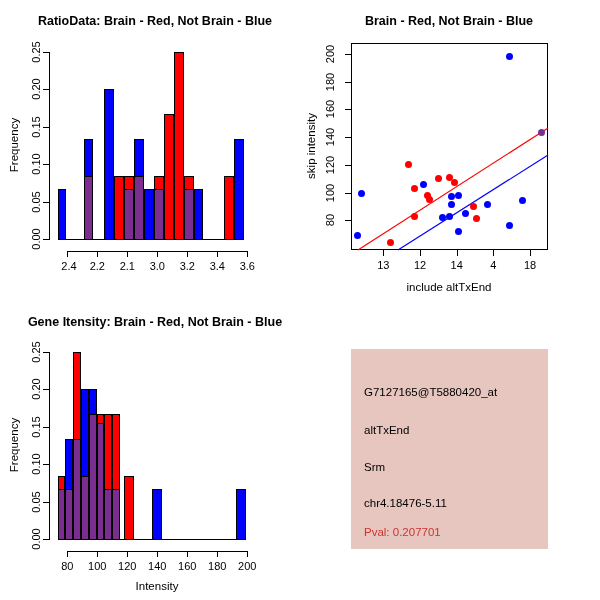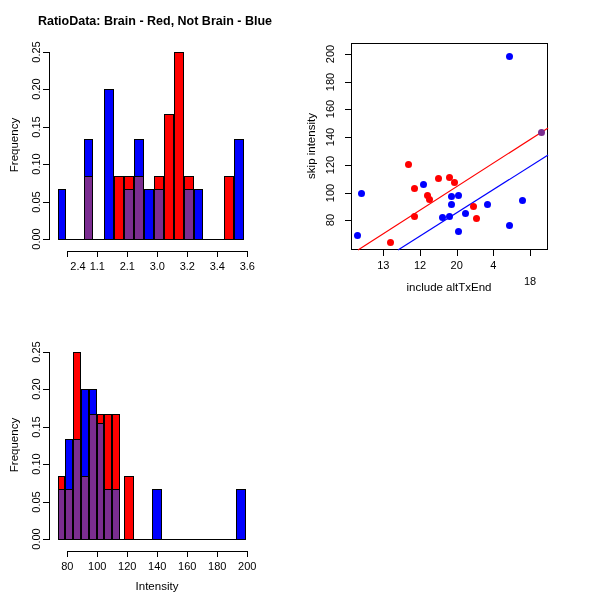--- a/index.html
+++ b/index.html
@@ -24,45 +24,47 @@
   .il1{top:37px}.il2{top:75px}.il3{top:112px}.il4{top:148px}.il5{top:177px}
 </style>
 </head>
 <body>
 
 <div class="canvas">
 
   <div class="ctitle t-tl">RatioData: Brain - Red, Not Brain - Blue</div>
   <div class="alabel vrot ylab-tl">Frequency</div>
 
+  <div class="ctitle t-tr">Brain - Red, Not Brain - Blue</div>
   <div class="alabel vrot ylab-tr">skip intensity</div>
   <div class="alabel xlab-tr">include altTxEnd</div>
 
+  <div class="ctitle t-bl">Gene Itensity: Brain - Red, Not Brain - Blue</div>
   <div class="alabel vrot ylab-bl">Frequency</div>
   <div class="alabel xlab-bl">Intensity</div>
 
   <div id="plots">
       <div style="position: absolute; left: 49px; top: 51.7px; width: 1px; height: 188.6px; background: rgb(0, 0, 0);"></div>
       <div style="position: absolute; left: 43px; top: 239.3px; width: 6px; height: 1px; background: rgb(0, 0, 0);"></div>
       <div class="vlabel" style="position: absolute; left: 36px; top: 239.3px;">0.00</div>
       <div style="position: absolute; left: 43px; top: 201.78px; width: 6px; height: 1px; background: rgb(0, 0, 0);"></div>
       <div class="vlabel" style="position: absolute; left: 36px; top: 201.78px;">0.05</div>
       <div style="position: absolute; left: 43px; top: 164.26px; width: 6px; height: 1px; background: rgb(0, 0, 0);"></div>
       <div class="vlabel" style="position: absolute; left: 36px; top: 164.26px;">0.10</div>
       <div style="position: absolute; left: 43px; top: 126.74px; width: 6px; height: 1px; background: rgb(0, 0, 0);"></div>
       <div class="vlabel" style="position: absolute; left: 36px; top: 126.74px;">0.15</div>
       <div style="position: absolute; left: 43px; top: 89.22px; width: 6px; height: 1px; background: rgb(0, 0, 0);"></div>
       <div class="vlabel" style="position: absolute; left: 36px; top: 89.22px;">0.20</div>
       <div style="position: absolute; left: 43px; top: 51.7px; width: 6px; height: 1px; background: rgb(0, 0, 0);"></div>
       <div class="vlabel" style="position: absolute; left: 36px; top: 51.7px;">0.25</div>
       <div style="position: absolute; left: 67.3px; top: 251px; width: 181px; height: 1px; background: rgb(0, 0, 0);"></div>
       <div style="position: absolute; left: 67.3px; top: 251px; width: 1px; height: 6px; background: rgb(0, 0, 0);"></div>
-      <div class="hlabel" style="position: absolute; left: 78px; top: 266px;">2.4</div>
+      <div class="hlabel" style="position: absolute; left: 69px; top: 266px;">2.4</div>
       <div style="position: absolute; left: 97.3px; top: 251px; width: 1px; height: 6px; background: rgb(0, 0, 0);"></div>
-      <div class="hlabel" style="position: absolute; left: 97.3px; top: 266px;">1.1</div>
+      <div class="hlabel" style="position: absolute; left: 97.3px; top: 266px;">2.2</div>
       <div style="position: absolute; left: 127.3px; top: 251px; width: 1px; height: 6px; background: rgb(0, 0, 0);"></div>
       <div class="hlabel" style="position: absolute; left: 127.3px; top: 266px;">2.1</div>
       <div style="position: absolute; left: 157.3px; top: 251px; width: 1px; height: 6px; background: rgb(0, 0, 0);"></div>
       <div class="hlabel" style="position: absolute; left: 157.3px; top: 266px;">3.0</div>
       <div style="position: absolute; left: 187.3px; top: 251px; width: 1px; height: 6px; background: rgb(0, 0, 0);"></div>
       <div class="hlabel" style="position: absolute; left: 187.3px; top: 266px;">3.2</div>
       <div style="position: absolute; left: 217.3px; top: 251px; width: 1px; height: 6px; background: rgb(0, 0, 0);"></div>
       <div class="hlabel" style="position: absolute; left: 217.3px; top: 266px;">3.4</div>
       <div style="position: absolute; left: 247.3px; top: 251px; width: 1px; height: 6px; background: rgb(0, 0, 0);"></div>
       <div class="hlabel" style="position: absolute; left: 247.3px; top: 266px;">3.6</div>
@@ -99,25 +101,25 @@
       <div class="vlabel" style="position: absolute; left: 330px; top: 109.4px;">160</div>
       <div style="position: absolute; left: 345px; top: 81.7px; width: 6px; height: 1px; background: rgb(0, 0, 0);"></div>
       <div class="vlabel" style="position: absolute; left: 330px; top: 81.7px;">180</div>
       <div style="position: absolute; left: 345px; top: 54px; width: 6px; height: 1px; background: rgb(0, 0, 0);"></div>
       <div class="vlabel" style="position: absolute; left: 330px; top: 54px;">200</div>
       <div style="position: absolute; left: 383.3px; top: 250px; width: 1px; height: 6px; background: rgb(0, 0, 0);"></div>
       <div class="hlabel" style="position: absolute; left: 383.3px; top: 265px;">13</div>
       <div style="position: absolute; left: 420px; top: 250px; width: 1px; height: 6px; background: rgb(0, 0, 0);"></div>
       <div class="hlabel" style="position: absolute; left: 420px; top: 265px;">12</div>
       <div style="position: absolute; left: 456.7px; top: 250px; width: 1px; height: 6px; background: rgb(0, 0, 0);"></div>
-      <div class="hlabel" style="position: absolute; left: 456.7px; top: 265px;">20</div>
+      <div class="hlabel" style="position: absolute; left: 456.7px; top: 265px;">14</div>
       <div style="position: absolute; left: 493.4px; top: 250px; width: 1px; height: 6px; background: rgb(0, 0, 0);"></div>
       <div class="hlabel" style="position: absolute; left: 493.4px; top: 265px;">4</div>
       <div style="position: absolute; left: 530.1px; top: 250px; width: 1px; height: 6px; background: rgb(0, 0, 0);"></div>
-      <div class="hlabel" style="position: absolute; left: 530.1px; top: 281px; text-align: right;">18</div>
+      <div class="hlabel" style="position: absolute; left: 530.1px; top: 265px; text-align: right;">18</div>
       <svg width="600" height="600" style="position: absolute; left: 0px; top: 0px; pointer-events: none;">
         <line x1="357.977" y1="249.9775" x2="548.0830000000001" y2="127.959" stroke="#FF0000" stroke-width="1.2"></line>
         <line x1="397.98" y1="249.9775" x2="548.0830000000001" y2="154.9665" stroke="#0000FF" stroke-width="1.2"></line>
       </svg>
       <div style="position: absolute; left: 357.78px; top: 190.385px; width: 7px; height: 7px; border-radius: 50%; background: rgb(0, 0, 255);"></div>
       <div style="position: absolute; left: 354.11px; top: 231.935px; width: 7px; height: 7px; border-radius: 50%; background: rgb(0, 0, 255);"></div>
       <div style="position: absolute; left: 387.14px; top: 238.86px; width: 7px; height: 7px; border-radius: 50%; background: rgb(255, 0, 0);"></div>
       <div style="position: absolute; left: 405.49px; top: 161.3px; width: 7px; height: 7px; border-radius: 50%; background: rgb(255, 0, 0);"></div>
       <div style="position: absolute; left: 410.995px; top: 212.545px; width: 7px; height: 7px; border-radius: 50%; background: rgb(255, 0, 0);"></div>
       <div style="position: absolute; left: 410.995px; top: 184.845px; width: 7px; height: 7px; border-radius: 50%; background: rgb(255, 0, 0);"></div>
@@ -184,14 +186,21 @@
       <div style="position: absolute; left: 96.7px; top: 413.983px; width: 7.65px; height: 10.0048px; background: rgb(255, 0, 0); border: 1px solid rgb(0, 0, 0); box-sizing: border-box;"></div>
       <div style="position: absolute; left: 104.35px; top: 489.023px; width: 7.65px; height: 51.2768px; background: rgb(123, 45, 144); border: 1px solid rgb(0, 0, 0); box-sizing: border-box;"></div>
       <div style="position: absolute; left: 104.35px; top: 413.983px; width: 7.65px; height: 76.04px; background: rgb(255, 0, 0); border: 1px solid rgb(0, 0, 0); box-sizing: border-box;"></div>
       <div style="position: absolute; left: 112px; top: 489.023px; width: 7.95px; height: 51.2768px; background: rgb(123, 45, 144); border: 1px solid rgb(0, 0, 0); box-sizing: border-box;"></div>
       <div style="position: absolute; left: 112px; top: 413.983px; width: 7.95px; height: 76.04px; background: rgb(255, 0, 0); border: 1px solid rgb(0, 0, 0); box-sizing: border-box;"></div>
       <div style="position: absolute; left: 124.3px; top: 476.266px; width: 9.6px; height: 64.0336px; background: rgb(255, 0, 0); border: 1px solid rgb(0, 0, 0); box-sizing: border-box;"></div>
       <div style="position: absolute; left: 152.35px; top: 489.023px; width: 9.6px; height: 51.2768px; background: rgb(0, 0, 255); border: 1px solid rgb(0, 0, 0); box-sizing: border-box;"></div>
       <div style="position: absolute; left: 236.05px; top: 489.023px; width: 9.6px; height: 51.2768px; background: rgb(0, 0, 255); border: 1px solid rgb(0, 0, 0); box-sizing: border-box;"></div>
     </div>
 
+  <div class="info-panel" style="background: rgb(231, 198, 191);">
+    <div class="info-line il1" style="color: rgb(0, 0, 0);">G7127165@T5880420_at</div>
+    <div class="info-line il2" style="color: rgb(0, 0, 0);">altTxEnd</div>
+    <div class="info-line il3" style="color: rgb(0, 0, 0);">Srm</div>
+    <div class="info-line il4" style="color: rgb(0, 0, 0);">chr4.18476-5.11</div>
+    <div class="info-line il5" style="color: rgb(204, 51, 51);">Pval: 0.207701</div>
+  </div>
 
 </div>
 
 </body></html>

